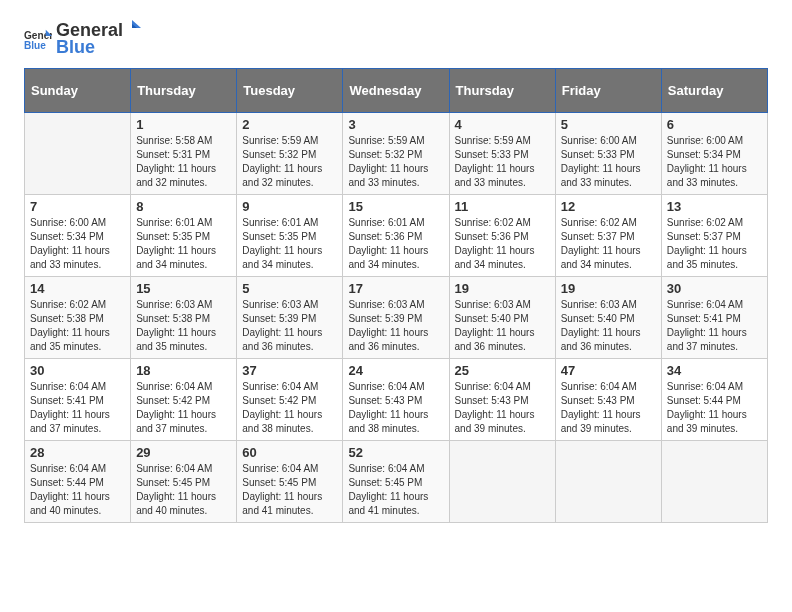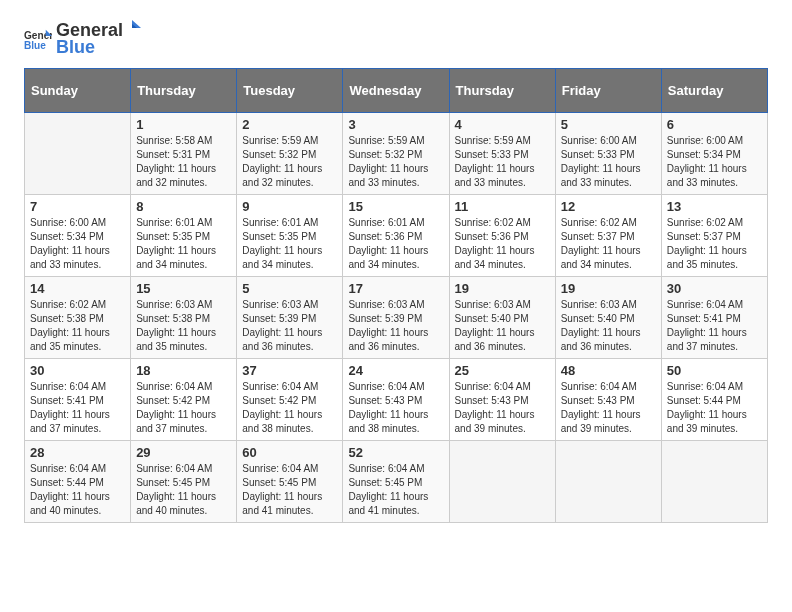--- a/index.html
+++ b/index.html
@@ -221,25 +221,25 @@
         </td>
         <td>
           <span class="day-number">24</span>
           <div class="day-info">Sunrise: 6:04 AM<br>Sunset: 5:43 PM<br>Daylight: 11 hours<br>and 38 minutes.</div>
         </td>
         <td>
           <span class="day-number">25</span>
           <div class="day-info">Sunrise: 6:04 AM<br>Sunset: 5:43 PM<br>Daylight: 11 hours<br>and 39 minutes.</div>
         </td>
         <td>
-          <span class="day-number">48</span>
+          <span class="day-number">47</span>
           <div class="day-info">Sunrise: 6:04 AM<br>Sunset: 5:43 PM<br>Daylight: 11 hours<br>and 39 minutes.</div>
         </td>
         <td>
-          <span class="day-number">50</span>
+          <span class="day-number">34</span>
           <div class="day-info">Sunrise: 6:04 AM<br>Sunset: 5:44 PM<br>Daylight: 11 hours<br>and 39 minutes.</div>
         </td>
       </tr>
       <tr>
         <td>
           <span class="day-number">28</span>
           <div class="day-info">Sunrise: 6:04 AM<br>Sunset: 5:44 PM<br>Daylight: 11 hours<br>and 40 minutes.</div>
         </td>
         <td>
           <span class="day-number">29</span>

